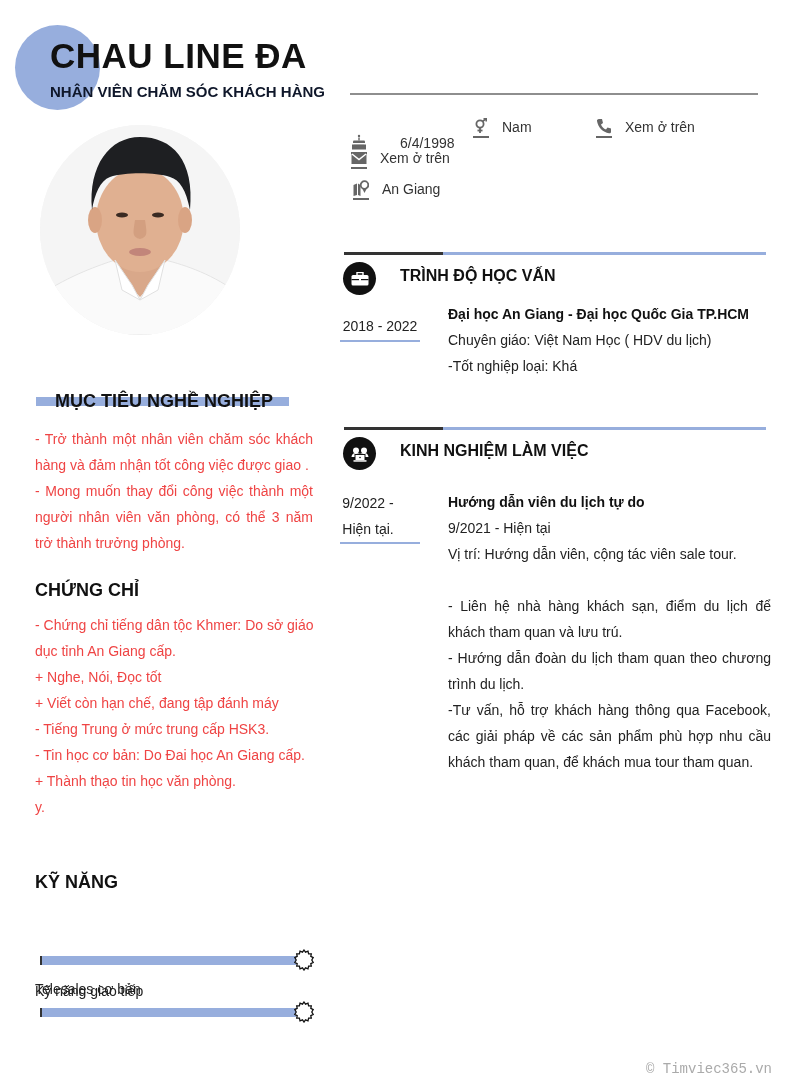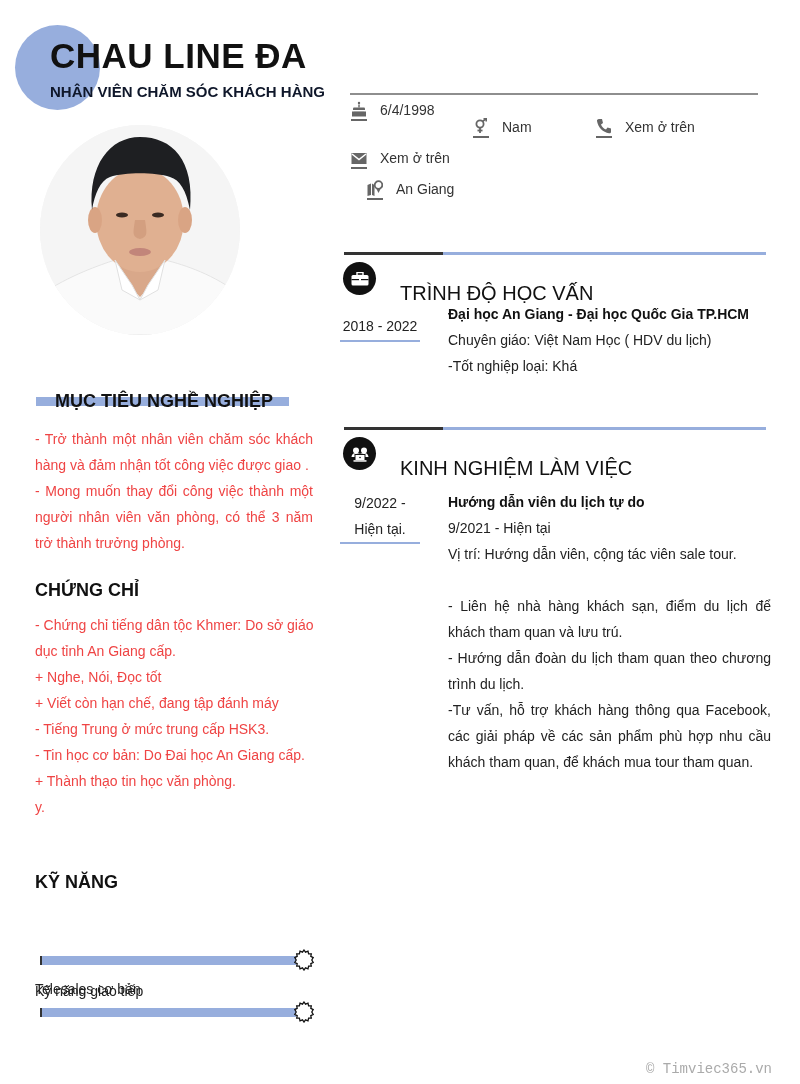--- a/index.html
+++ b/index.html
@@ -15,21 +15,21 @@
   .contact .ico { width: 18px; height: 22px; margin-right: 12px; display: flex; flex-direction: column; align-items: center; justify-content: flex-end; }
   .contact .ico svg { display: block; }
   .contact .ico .ul { width: 16px; height: 2px; background: #666; margin-top: 2px; }
 
   .photo { position: absolute; left: 40px; top: 125px; width: 200px; height: 210px; border-radius: 50%; overflow: hidden; background: #f4f4f4; }
 
   .sec-bar { position: absolute; height: 3px; }
   .sec-bar .dark { position: absolute; left: 0; top: 0; width: 99px; height: 3px; background: #333; }
   .sec-bar .light { position: absolute; left: 99px; top: 0; right: 0; height: 3px; background: #97aedd; }
   .sec-icon { position: absolute; width: 33px; height: 33px; border-radius: 50%; background: #111; display: flex; align-items: center; justify-content: center; }
-  .sec-title { position: absolute; font-size: 20px; font-weight: normal; color: #111; margin-top: 15px; }
+  .sec-title { position: absolute; font-size: 16px; font-weight: bold; color: #111; }
 
   .date-col { position: absolute; font-size: 14px; color: #222; text-align: center; line-height: 26px; }
   .date-underline { position: absolute; height: 2px; background: #97aedd; }
 
   .entry { position: absolute; font-size: 14px; color: #222; line-height: 26px; }
   .entry .bold { font-weight: bold; color: #111; }
   .justify { text-align: justify; }
 
   .left-heading { position: absolute; font-size: 18px; font-weight: bold; color: #111; }
   .objective-bar { position: absolute; left: 36px; top: 397px; width: 253px; height: 9px; background: #97aedd; }
@@ -44,21 +44,21 @@
   .watermark { position: absolute; right: 28px; top: 1061px; font-family: "Liberation Mono", monospace; font-size: 14px; color: #aaa; }
 </style>
 </head>
 <body>
 
 <div class="accent-circle"></div>
 <div class="name">CHAU LINE ĐA</div>
 <div class="job-title">NHÂN VIÊN CHĂM SÓC KHÁCH HÀNG</div>
 <div class="header-line"></div>
 
-<div class="contact" style="left:350px; top:99px;">
+<div class="contact" style="left:350px; top:132px;gap:20px;">
   <span class="ico">
     <svg width="16" height="16" viewBox="0 0 16 16">
         <circle cx="8" cy="2" r="1.2" fill="#666"></circle>
         <rect x="7.3" y="3.5" width="1.4" height="3" fill="#666"></rect>
         <rect x="2" y="6.5" width="12" height="4" rx="1" fill="#666"></rect>
         <rect x="1" y="10.5" width="14" height="5" fill="#666"></rect>
         <rect x="2" y="9" width="12" height="1.2" fill="#fff"></rect>
       </svg>
     <span class="ul"></span>
   </span>
@@ -89,21 +89,21 @@
 <div class="contact" style="left:350px; top:147px;">
   <span class="ico">
     <svg width="16" height="13" viewBox="0 0 16 13">
         <rect x="0.5" y="1" width="15" height="11" fill="#666"></rect>
         <polyline points="1,2 8,7.5 15,2" fill="none" stroke="#fff" stroke-width="1.5"></polyline>
       </svg>
     <span class="ul"></span>
   </span>
   <span>Xem ở trên</span>
 </div>
-<div class="contact" style="left:366px; top:178px;">
+<div class="contact" style="left:352px; top:178px;">
   <span class="ico">
     <svg width="16" height="16" viewBox="0 0 16 16">
         <polygon points="0.5,5 4,3.5 4,15 0.5,16" fill="#666"></polygon>
         <polygon points="5,3.5 7.5,5 7.5,16 5,15" fill="#666"></polygon>
         <circle cx="11.5" cy="5" r="3.8" fill="none" stroke="#666" stroke-width="1.8"></circle>
         <polygon points="9,8 14,8 11.5,13" fill="#666"></polygon>
       </svg>
     <span class="ul"></span>
   </span>
   <span>An Giang</span>
@@ -167,21 +167,21 @@
       <circle cx="5" cy="4.5" r="3" fill="#fff"></circle>
       <circle cx="13" cy="4.5" r="3" fill="#fff"></circle>
       <path d="M0.5 11 C1 7.5 3 7 5 7 C7 7 9 8 9 8 C9 8 11 7 13 7 C15 7 17 7.5 17.5 11 Z" fill="#fff"></path>
       <rect x="4" y="8.5" width="10" height="6" fill="#fff" stroke="#111" stroke-width="1"></rect>
       <rect x="2.5" y="14.2" width="13" height="1.5" fill="#fff"></rect>
       <circle cx="9" cy="11.5" r="0.8" fill="#111"></circle>
     </svg>
 </div>
 <div class="sec-title" style="left:400px; top:442px;">KINH NGHIỆM LÀM VIỆC</div>
 
-<div class="date-col" style="left:340px; top:490px; width:80px;">
+<div class="date-col" style="left:328px; top:490px; width:80px;">
   <div>9/2022 -</div>
   <div>Hiện tại.</div>
 </div>
 <div class="date-underline" style="left:340px; top:542px; width:80px;"></div>
 <div class="entry" style="left:448px; top:489px; width:323px;">
   <div class="bold">Hướng dẫn viên du lịch tự do</div>
   <div>9/2021 - Hiện tại</div>
   <div>Vị trí: Hướng dẫn viên, cộng tác viên sale tour.</div>
   <div style="height:26px;"></div>
   <div class="justify">- Liên hệ nhà hàng khách sạn, điểm du lịch để khách tham quan và lưu trú.</div>

